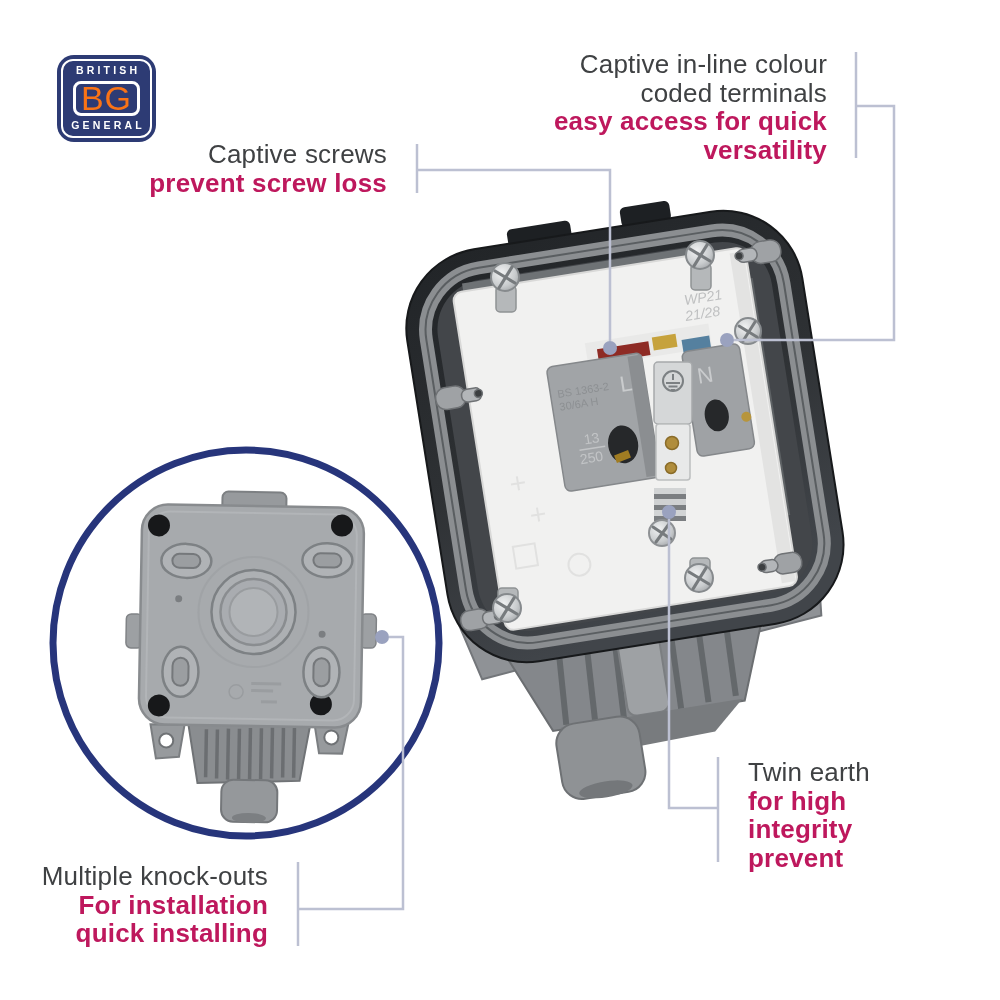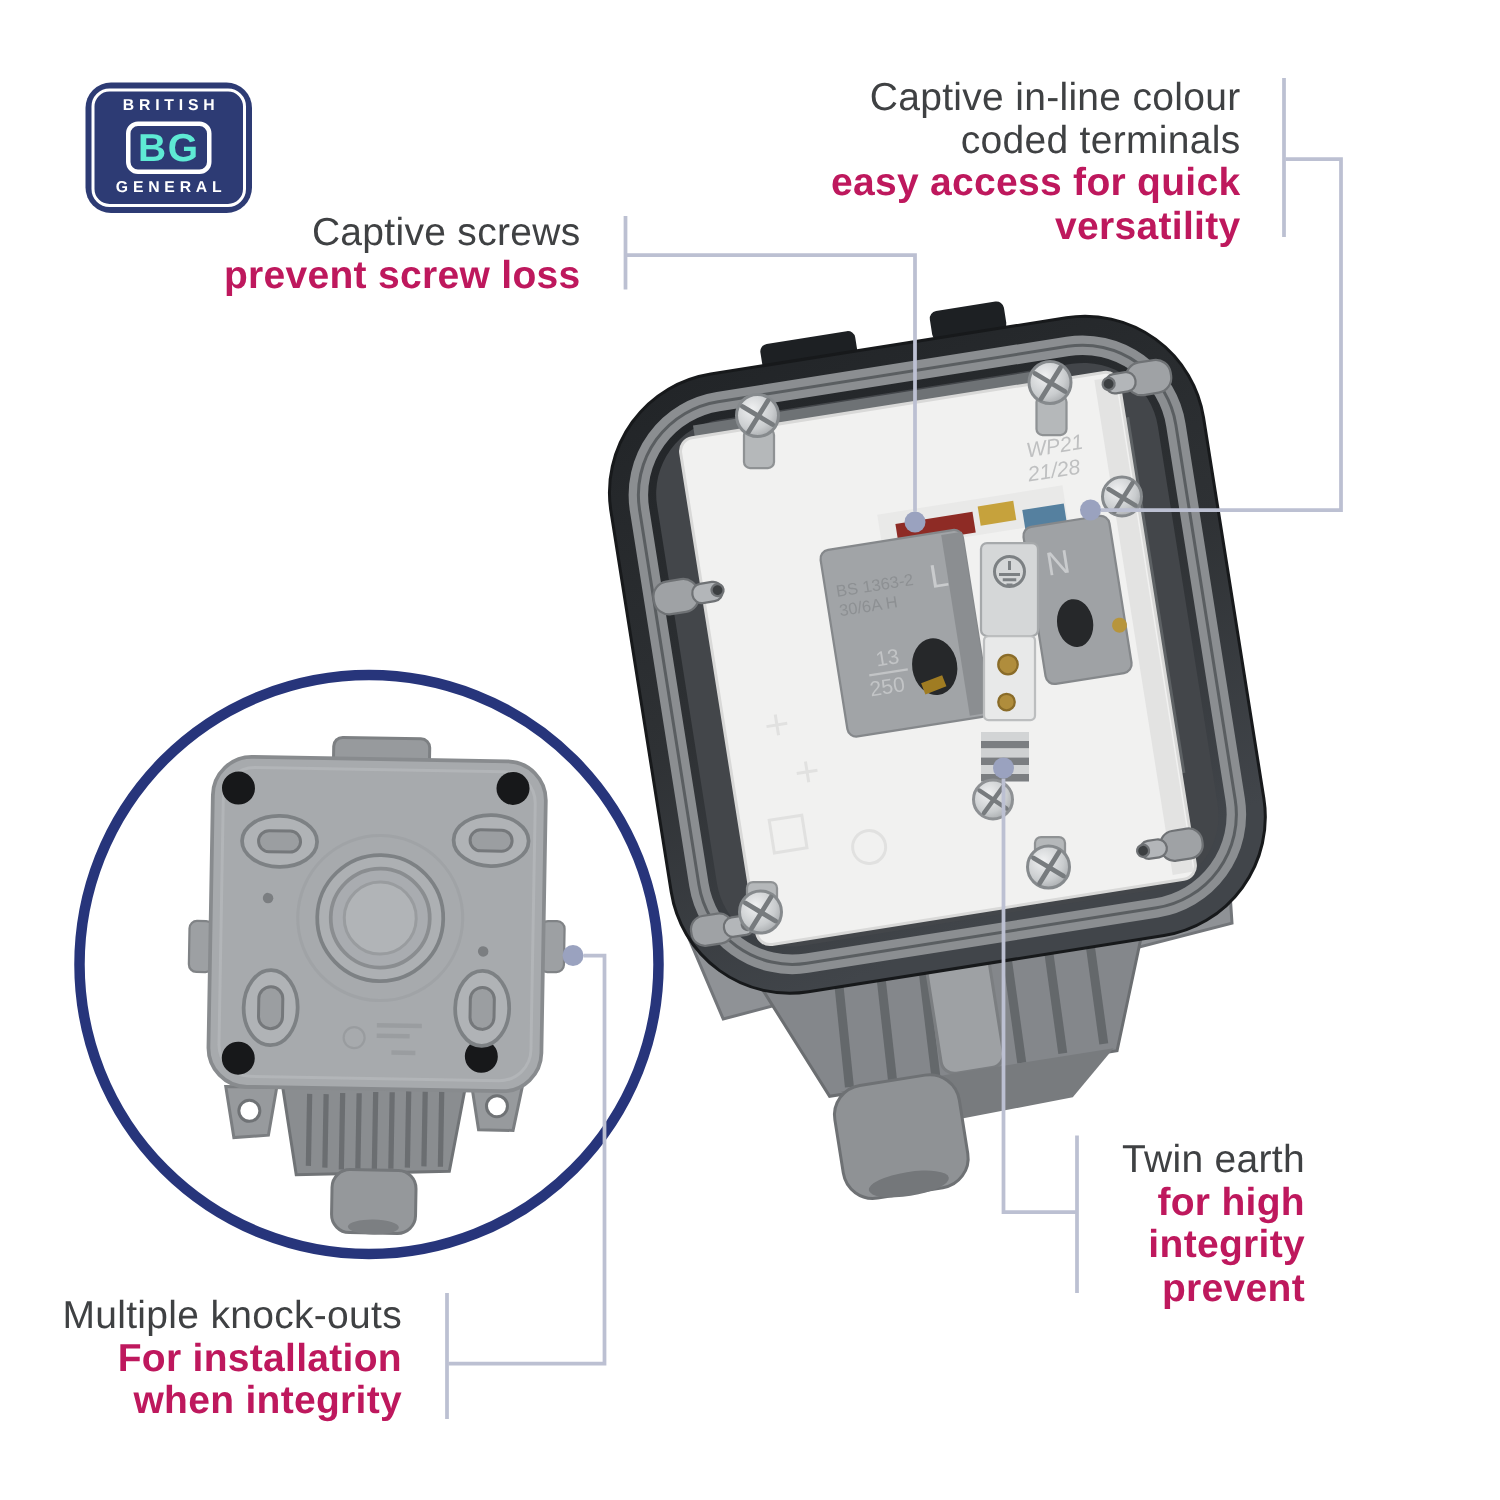--- a/index.html
+++ b/index.html
@@ -4,29 +4,29 @@
 <style>
   html,body{margin:0;padding:0;}
   body{width:1000px;height:1000px;position:relative;background:#ffffff;
        font-family:"Liberation Sans","DejaVu Sans",sans-serif;overflow:hidden;}
   .stage{position:absolute;inset:0;width:1000px;height:1000px;}
   .callout{position:absolute;font-size:26px;line-height:28.5px;color:#3f4143;letter-spacing:0.2px;}
   .callout .bold{color:#be185d;font-weight:700;}
   .ra{text-align:right;}
   #co-terminals{right:173px;top:50px;}
   #co-captive{right:613px;top:140px;}
-  #co-twin{left:748px;top:758px;text-align:right;}
+  #co-twin{left:748px;top:758px;}
   #co-knock{right:732px;top:862px;}
   
-  #logo{position:absolute;left:57px;top:55px;width:111px;height:87px;background:#2d3b74;border-radius:17px;}
+  #logo{position:absolute;left:57px;top:55px;width:99px;height:87px;background:#2d3b74;border-radius:17px;}
   #logo .inner{position:absolute;left:4px;top:4px;right:4px;bottom:4px;border:2px solid #ffffff;border-radius:12px;
                display:flex;flex-direction:column;align-items:center;justify-content:space-between;padding:4px 0 5px 0;box-sizing:border-box;}
   .logo-word{color:#ffffff;font-size:10.5px;font-weight:700;letter-spacing:3.2px;text-indent:3.2px;line-height:11px;}
-  .logo-bg{border:3px solid #ffffff;border-radius:8px;padding:0 5px;color:#5eead4;
-           font-size:26px;font-weight:700;letter-spacing:1px;line-height:29px;}
+  .logo-bg{border:3px solid #ffffff;border-radius:8px;padding:0 5px;color:#f97316;
+           font-size:34px;font-weight:400;letter-spacing:1px;line-height:29px;}
 </style>
 </head>
 <body>
 
 <div id="logo">
   <div class="inner">
     <div class="logo-word">BRITISH</div>
     <div class="logo-bg">BG</div>
     <div class="logo-word">GENERAL</div>
   </div>
@@ -296,14 +296,14 @@
 <div id="co-twin" class="callout">
   <div>Twin earth</div>
   <div class="bold">for high</div>
   <div class="bold">integrity</div>
   <div class="bold">prevent</div>
 </div>
 
 <div id="co-knock" class="callout ra">
   <div>Multiple knock-outs</div>
   <div class="bold">For installation</div>
-  <div class="bold">when integrity</div>
+  <div class="bold">quick installing</div>
 </div>
 
 </body></html>

